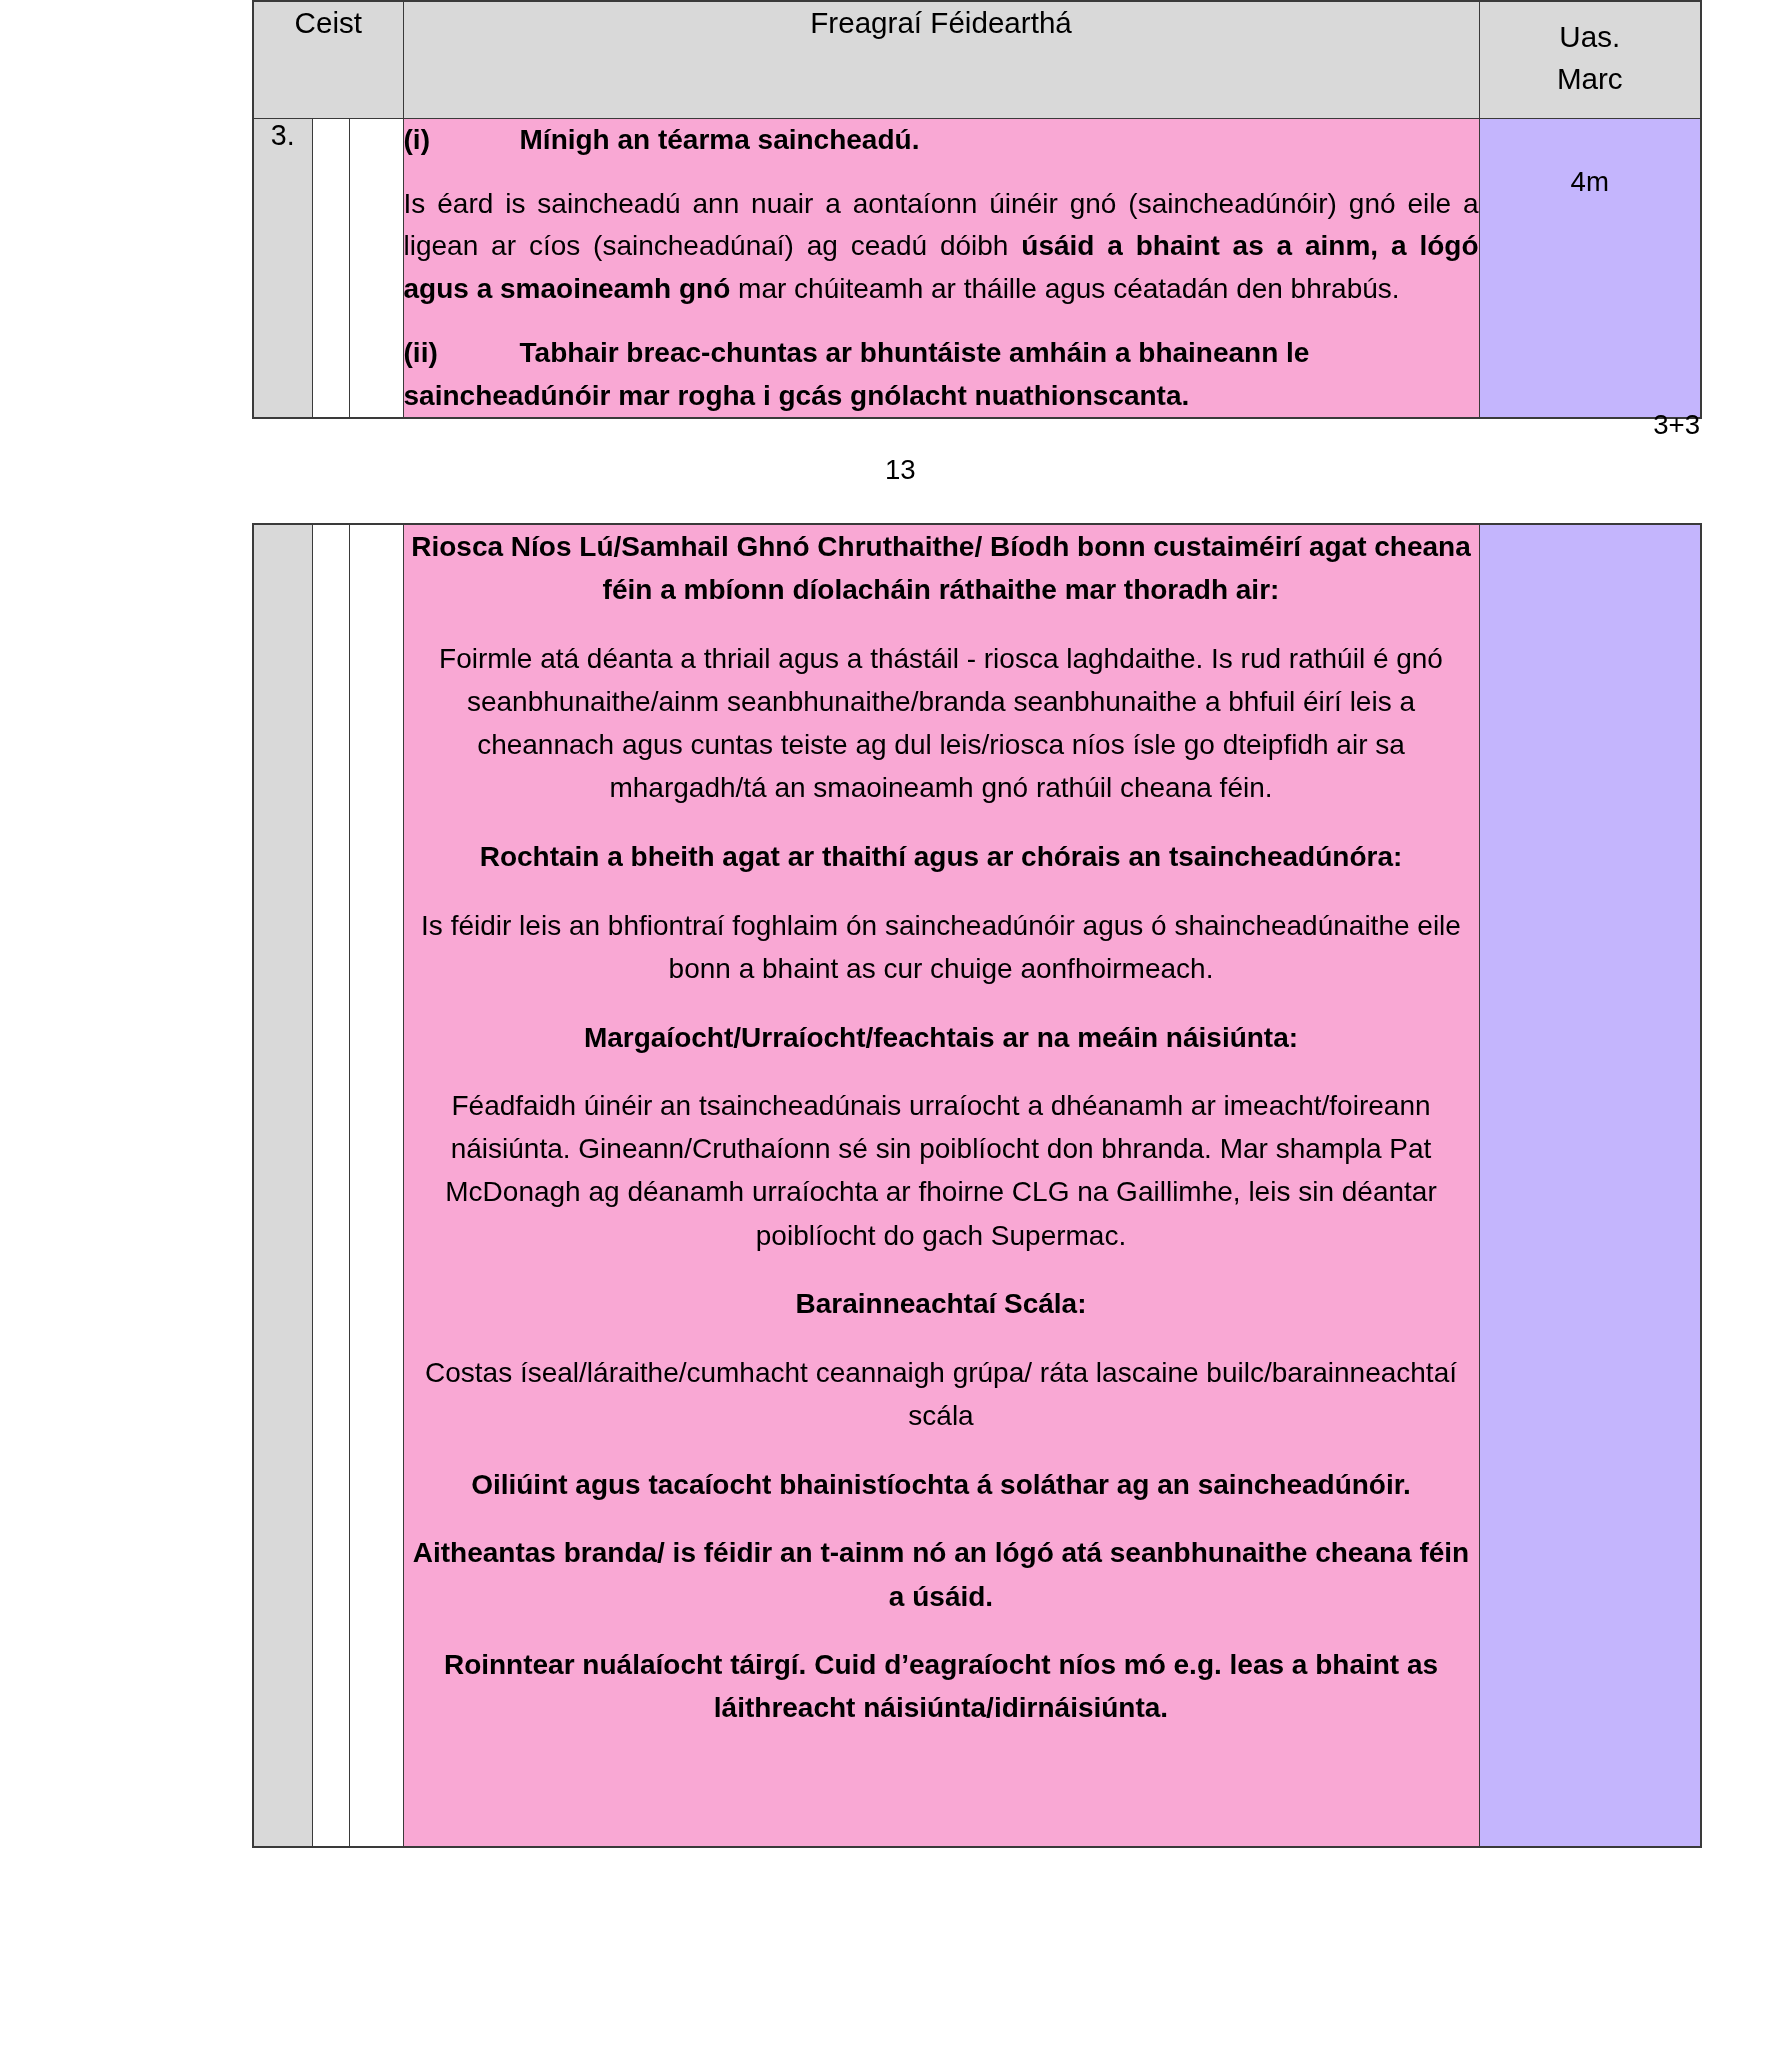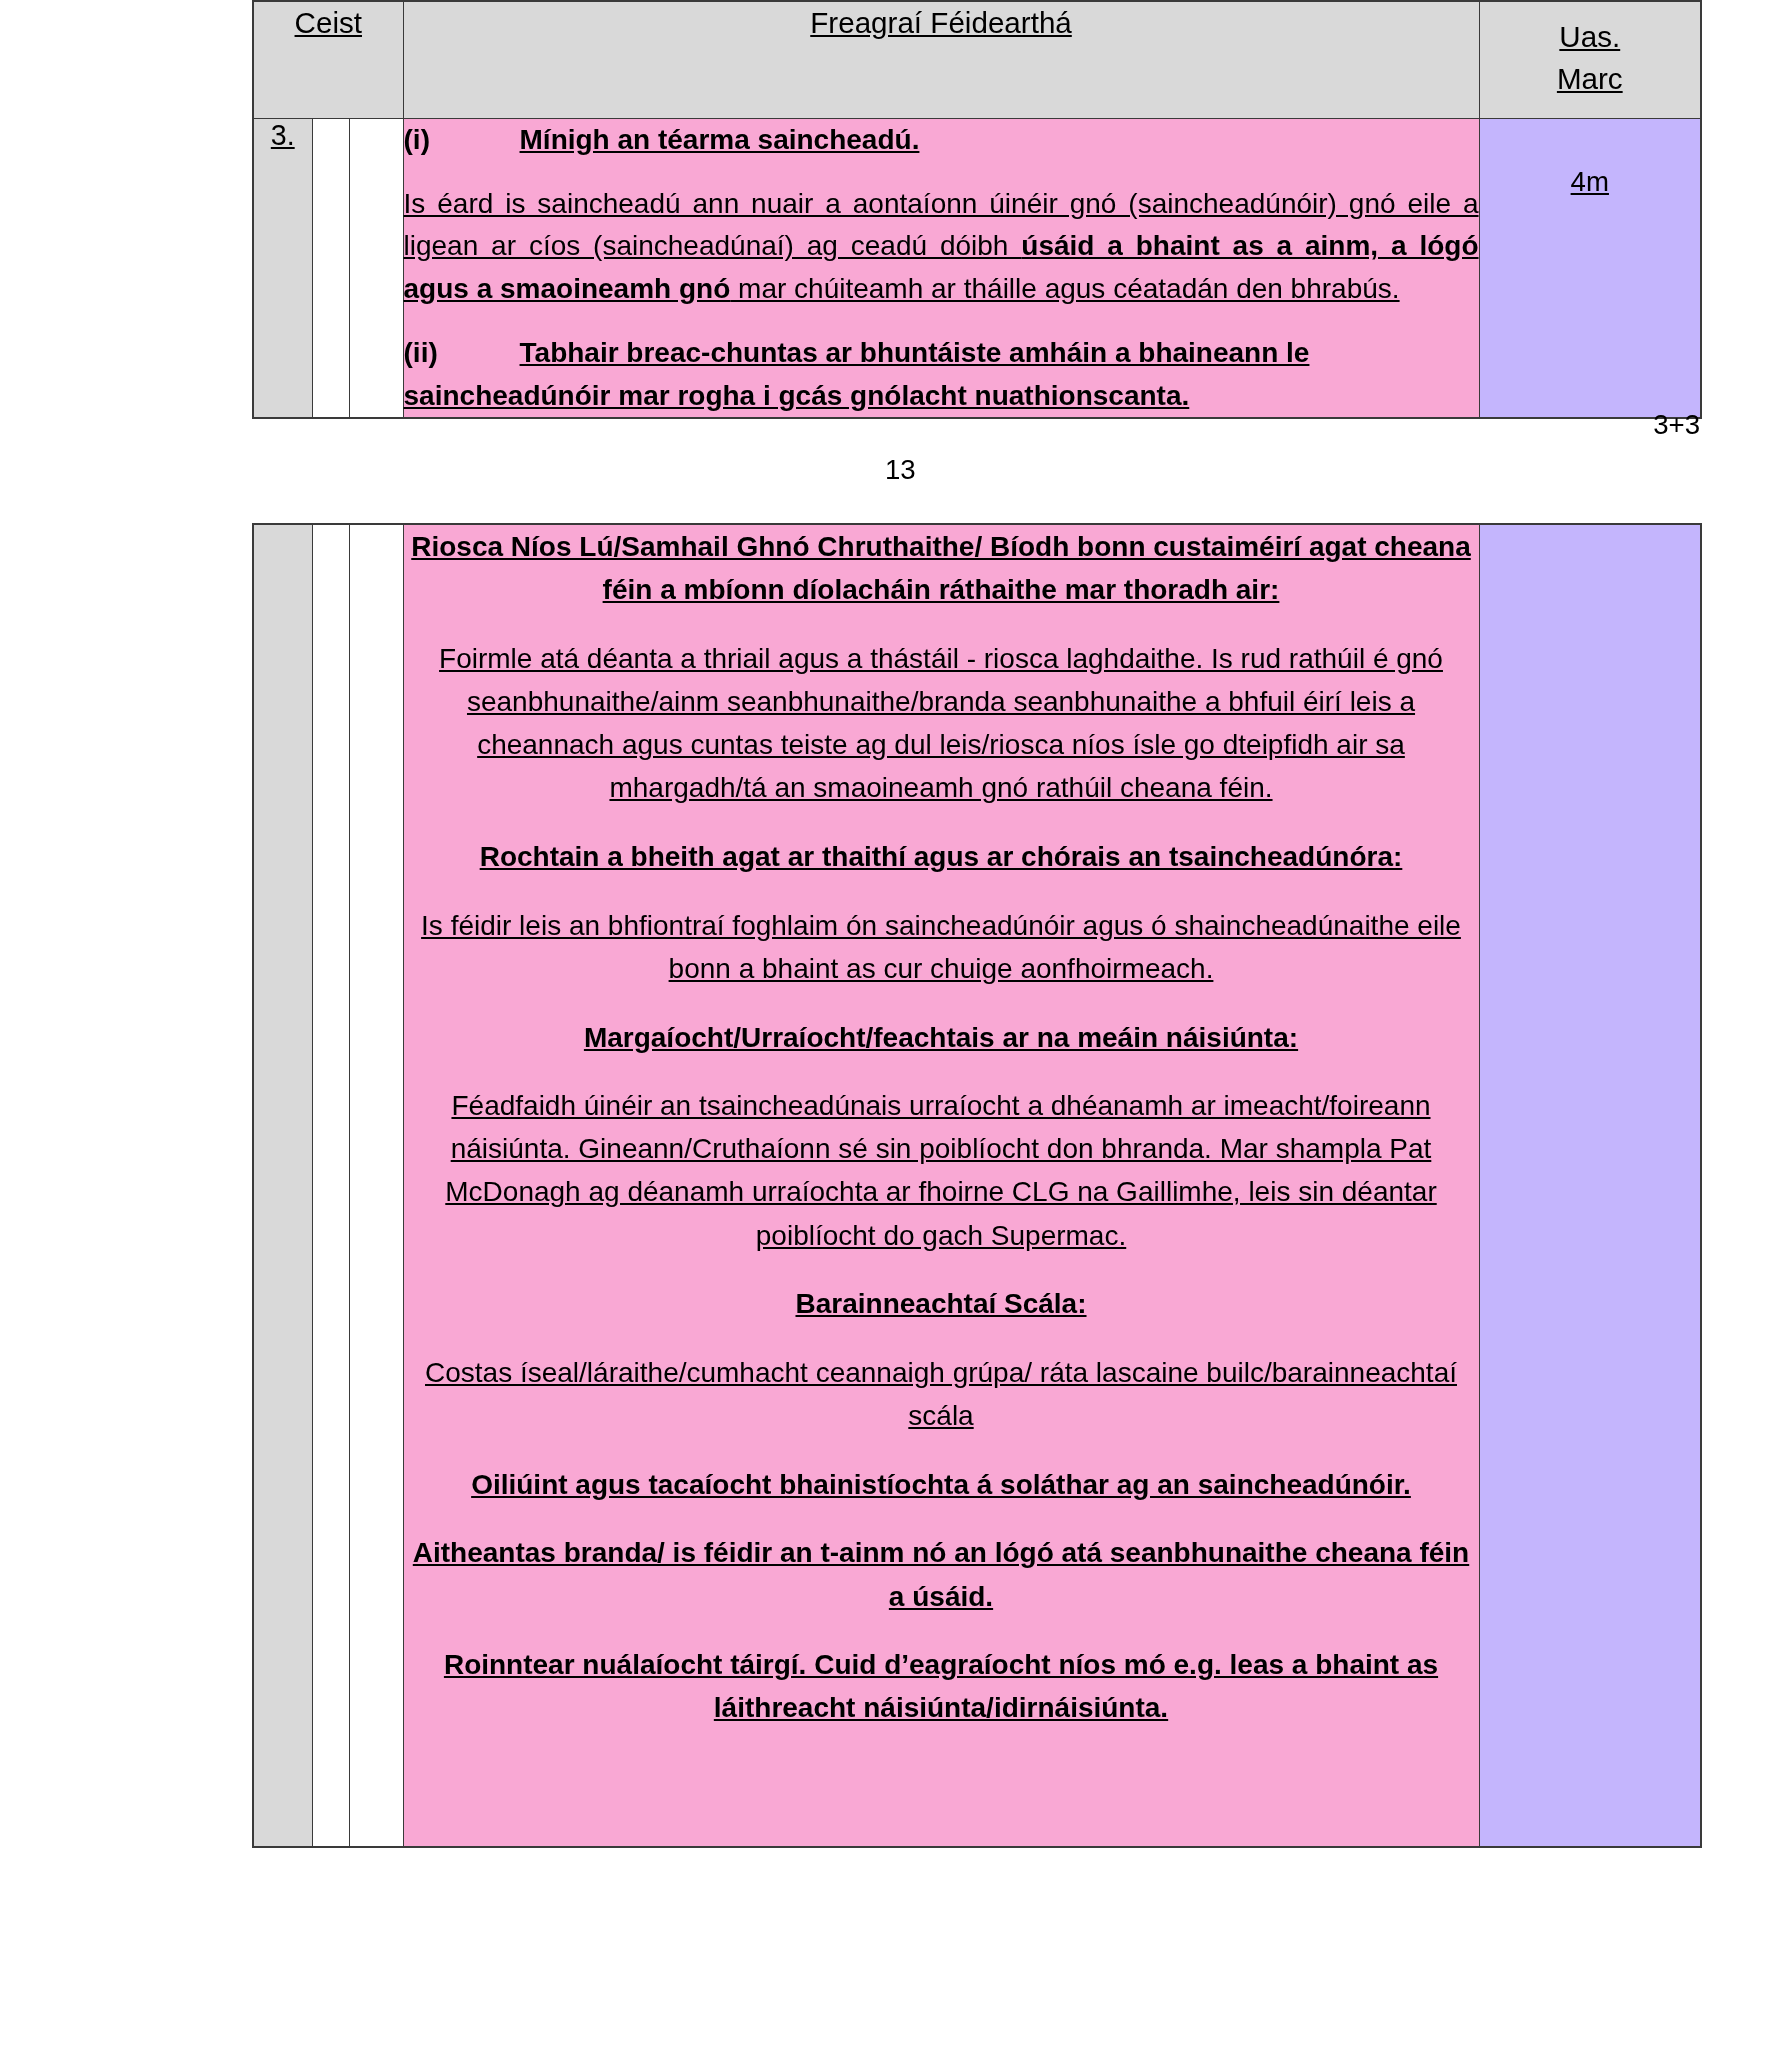--- a/index.html
+++ b/index.html
@@ -31,21 +31,20 @@
     table-layout: fixed;
     width: 1448px;
     margin-left: 252px;
     border: 2px solid #3a3a3a;
   }
   .ms-table td, .ms-table th {
     border: 1px solid #3a3a3a;
     vertical-align: top;
     padding: 0;
     font-weight: normal;
-    text-decoration: underline;
   }
 
   
   col.c-num   { width: 59px; }
   col.c-sub1  { width: 37px; }
   col.c-sub2  { width: 54px; }
   col.c-body  { width: 1076px; }
   col.c-marks { width: 222px; }
 
   

